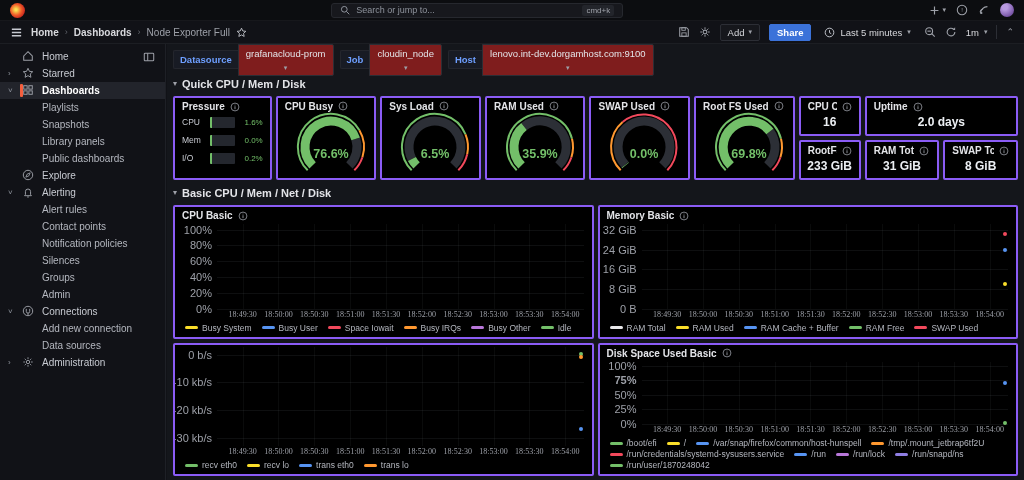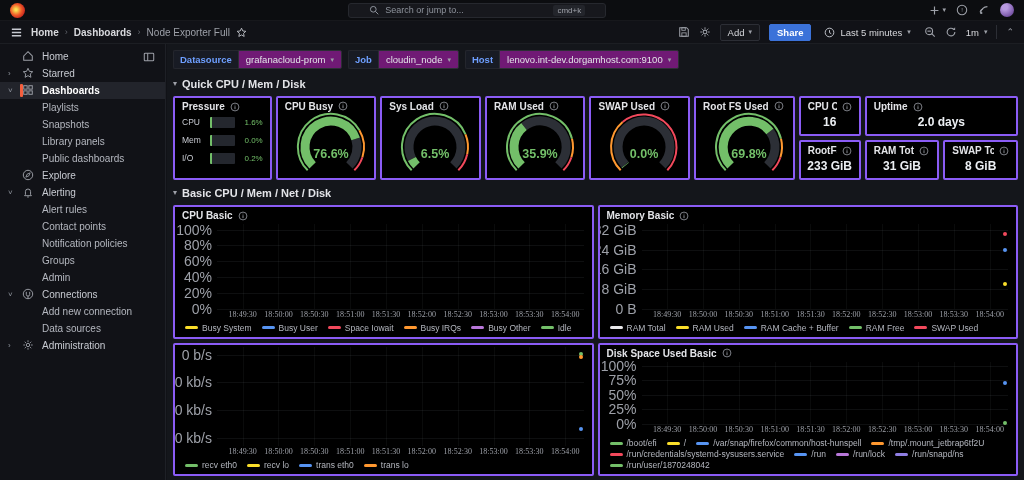--- a/index.html
+++ b/index.html
@@ -6,22 +6,22 @@
   html,body { width:1024px; height:480px; overflow:hidden; background:#111217;
     font-family:"Liberation Sans","DejaVu Sans",sans-serif; color:#d8d9dd; }
   .icon { display:inline-flex; align-items:center; justify-content:center; color:#9da0a8; }
   .icon svg { display:block; }
 
   
   .topbar-r1 { position:absolute; top:0; left:0; right:0; height:21px; background:#0c0d10;
     display:flex; align-items:center; padding:0 10px; gap:8px; border-bottom:1px solid #17181c; }
   .logo { width:15px; height:15px; border-radius:50%;
     background:radial-gradient(circle at 40% 45%, #f9e153 8%, #f05a28 45%, #b5121b 85%); }
-  .searchbox { width:258px; height:15px; margin-left:auto; margin-right:auto; background:#17181d;
-    border:1px solid #26282e; border-radius:3px; display:flex; align-items:center; gap:6px; padding:0 20px; }
+  .searchbox { width:292px; height:15px; margin-left:auto; margin-right:auto; background:#17181d;
+    border:1px solid #26282e; border-radius:3px; display:flex; align-items:center; gap:6px; padding:0 8px; }
   .searchbox .ph { font-size:9px; color:#8e939c; flex:1; }
   .kbd { font-size:8px; color:#9da0a8; background:#23252b; border-radius:2px; padding:0 4px; line-height:11px; }
   .r1-right { display:flex; align-items:center; gap:10px; }
   .avatar { width:14px; height:14px; border-radius:50%;
     background:radial-gradient(circle at 35% 30%, #b89ae0 20%, #7a57a8 70%, #4e3a72); }
   .caret { font-size:7px; color:#9da0a8; }
 
   .topbar-r2 { position:absolute; top:21px; left:0; right:0; height:23px; background:#111217;
     display:flex; align-items:center; padding:0 10px; gap:8px; border-bottom:1px solid #1c1e23; }
   .crumbs { display:flex; align-items:center; gap:6px; font-size:10px; }
@@ -53,21 +53,21 @@
   .dock-ic { position:absolute; right:10px; top:7px; }
 
   
   .main { position:absolute; top:44px; left:167px; right:0; bottom:0; background:#14161b;
     padding:4px 6px; display:flex; flex-direction:column; gap:4px; }
   .submenu { display:flex; align-items:center; gap:6px; height:23px; }
   .varchip { display:flex; align-items:center; }
   .varlabel { font-size:9.5px; font-weight:bold; color:#6e9fff; background:#181b24;
     border:1px solid #24262d; border-right:none; padding:3px 6px; border-radius:2px 0 0 2px; }
   .varvalue { display:flex; align-items:center; gap:5px; font-size:9.5px; color:#e3e4e8;
-    background:#701a75; border:1px solid #2c2e35; padding:3px 7px; border-radius:0 2px 2px 0; }
+    background:#7f1d1d; border:1px solid #2c2e35; padding:3px 7px; border-radius:0 2px 2px 0;flex-direction:column; }
   .submenu-right { margin-left:auto; display:flex; gap:6px; }
   .linkbtn { display:flex; align-items:center; gap:4px; font-size:9px; color:#d8d9dd;
     border:1px solid #2c2e35; border-radius:2px; padding:2px 7px; background:transparent; }
 
   .section-h { display:flex; align-items:center; gap:5px; font-size:11px; font-weight:bold;
     color:#e3e4e8; height:17px; }
   .section-h .chev { font-size:8px; color:#9da0a8; }
 
   .panel { background:#000000; border:2px solid #8b5cf6; border-radius:2px;
     display:flex; flex-direction:column; overflow:hidden; }
@@ -89,21 +89,21 @@
   .stat { flex:1; }
   .stat-val { flex:1; display:flex; align-items:center; justify-content:center;
     font-size:12px; font-weight:bold; color:#eceff3; padding-bottom:4px; }
 
   
   .charts { flex:1; display:flex; flex-direction:column; gap:4px; }
   .chart-rowpair { flex:1; display:flex; gap:4px; }
   .chart-panel { flex:1; }
   .chart-body { flex:1; display:flex; margin:2px 8px 0 0; }
   .yaxis { width:42px; position:relative; }
-  .ylab { position:absolute; right:5px; font-size:14px; color:#9da0a8; transform:translateY(-50%); white-space:nowrap; }
+  .ylab { position:absolute; right:5px; font-size:11px; color:#9da0a8; transform:translateY(-50%); white-space:nowrap; }
   .plot { flex:1; position:relative; }
   .hgrid { position:absolute; left:0; right:0; height:1px; background:rgba(204,210,224,0.07); }
   .vgrid { position:absolute; top:0; bottom:0; width:1px; background:rgba(204,210,224,0.05); }
   .dot { position:absolute; width:4px; height:4px; border-radius:50%; right:1px; transform:translateY(-50%); }
   .xaxis { height:11px; position:relative; margin:1px 8px 0 42px;font-family:Liberation Serif, serif; }
   .xlab { position:absolute; top:0; font-size:8px; color:#9da0a8; transform:translateX(-50%); white-space:nowrap; }
   .legend { display:flex; flex-wrap:wrap; gap:1px 10px; padding:2px 8px 4px 10px; }
   .leg-item { display:flex; align-items:center; gap:4px; font-size:8.5px; color:#b4b7bf; white-space:nowrap; }
   .leg-swatch { width:13px; height:3px; border-radius:2px; }
 </style>
@@ -287,20 +287,23 @@
       <div class="side-item lvl1">
         <span class="lbl">Alert rules</span>
       </div>
       <div class="side-item lvl1">
         <span class="lbl">Contact points</span>
       </div>
       <div class="side-item lvl1">
         <span class="lbl">Notification policies</span>
       </div>
       <div class="side-item lvl1">
+        <span class="lbl">Silences</span>
+      </div>
+      <div class="side-item lvl1">
         <span class="lbl">Groups</span>
       </div>
       <div class="side-item lvl1">
         <span class="lbl">Admin</span>
       </div>
       <div class="side-item">
         <span class="chev">˅</span>
         <span class="s-ic"><span class="icon">
             <svg width="12" height="12" viewBox="0 0 14 14">
               <circle cx="7" cy="7" r="5.5" fill="none" stroke="currentColor" stroke-width="1.1"></circle>
@@ -787,21 +790,21 @@
                 <circle cx="7" cy="7" r="5.5" fill="none" stroke="currentColor" stroke-width="1.1"></circle>
                 <path d="M7 6v4M7 3.8v1" stroke="currentColor" stroke-width="1.2"></path>
               </svg>
             </span>
           </div>
           <div class="chart-body">
             <div class="yaxis">
               <span class="ylab" style="top: 100%;">0%</span>
               <span class="ylab" style="top: 76.6355%;">25%</span>
               <span class="ylab" style="top: 53.271%;">50%</span>
-              <span class="ylab" style="top: 29.9065%;">75%</span>
+              <span class="ylab" style="top: 29.9065%; font-weight: bold;">75%</span>
               <span class="ylab" style="top: 6.54206%;">100%</span>
             </div>
             <div class="plot">
               <div class="hgrid" style="top: 100%;"></div>
               <div class="hgrid" style="top: 76.6355%;"></div>
               <div class="hgrid" style="top: 53.271%;"></div>
               <div class="hgrid" style="top: 29.9065%;"></div>
               <div class="hgrid" style="top: 6.54206%;"></div>
               <div class="vgrid" style="left: 7%;"></div>
               <div class="vgrid" style="left: 16.7778%;"></div>

